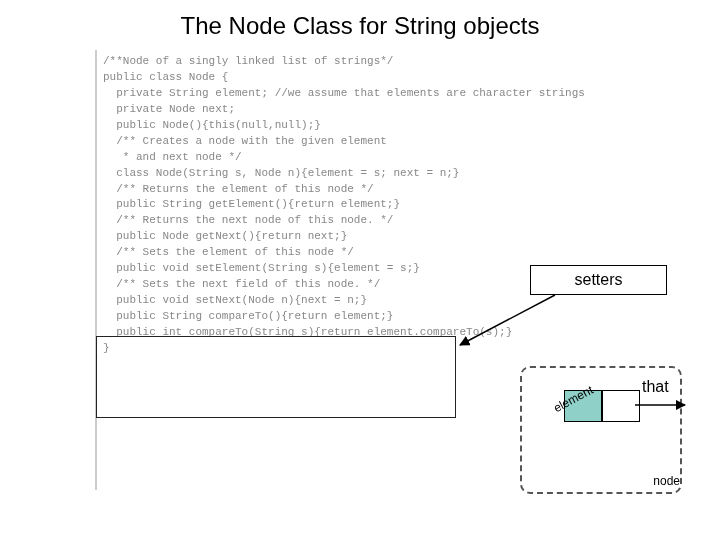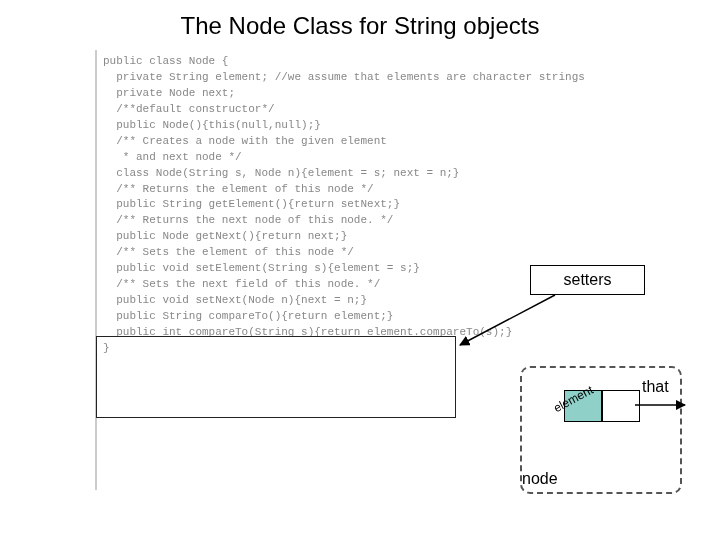--- a/index.html
+++ b/index.html
@@ -47,21 +47,21 @@
     width: 360px;
     height: 82px;
     border: 1px solid #222;
     background: transparent;
     pointer-events: none;
   }
   .setters-label {
     position: absolute;
     top: 265px;
     left: 530px;
-    width: 115px;
+    width: 137px;
     height: 30px;
     border: 1px solid #000;
     background: #fff;
     text-align: center;
     font-family: "Gill Sans", "Trebuchet MS", Arial, sans-serif;
     font-size: 16px;
     line-height: 28px;
   }
   .node-dashed {
     position: absolute;
@@ -70,23 +70,23 @@
     width: 162px;
     height: 128px;
     border: 2px dashed #555;
     border-radius: 10px;
   }
   .node-label {
     position: absolute;
     bottom: 4px;
     left: 0;
     width: 100%;
-    text-align: left;
+    text-align: right;
     font-family: "Gill Sans", "Trebuchet MS", Arial, sans-serif;
-    font-size: 16px;
+    font-size: 12px;
     color: #000;
   }
   .cell {
     position: absolute;
     top: 22px;
     width: 38px;
     height: 32px;
     border: 1px solid #000;
   }
   .cell.elem { left: 42px; background: #8fd0c8; }
@@ -114,34 +114,34 @@
     width: 720px; height: 540px;
     pointer-events: none;
   }
 </style>
 </head>
 <body>
 
 <div class="title">The Node Class for String objects</div>
 
 <div class="code-area">
+<pre>/**Node of a singly linked list of strings*/</pre>
 <pre>public class Node {</pre>
 <pre></pre>
 <pre>  private String element; //we assume that elements are character strings</pre>
 <pre>  private Node next;</pre>
 <pre></pre>
-<pre>  /**default constructor*/</pre>
 <pre>  public Node(){this(null,null);}</pre>
 <pre></pre>
 <pre>  /** Creates a node with the given element</pre>
 <pre>   * and next node */</pre>
 <pre>  class Node(String s, Node n){element = s; next = n;}</pre>
 <pre></pre>
 <pre>  /** Returns the element of this node */</pre>
-<pre>  public String getElement(){return setNext;}</pre>
+<pre>  public String getElement(){return element;}</pre>
 <pre></pre>
 <pre>  /** Returns the next node of this node. */</pre>
 <pre>  public Node getNext(){return next;}</pre>
 <pre></pre>
 <pre>  /** Sets the element of this node */</pre>
 <pre>  public void setElement(String s){element = s;}</pre>
 <pre></pre>
 <pre>  /** Sets the next field of this node. */</pre>
 <pre>  public void setNext(Node n){next = n;}</pre>
 <pre></pre>

